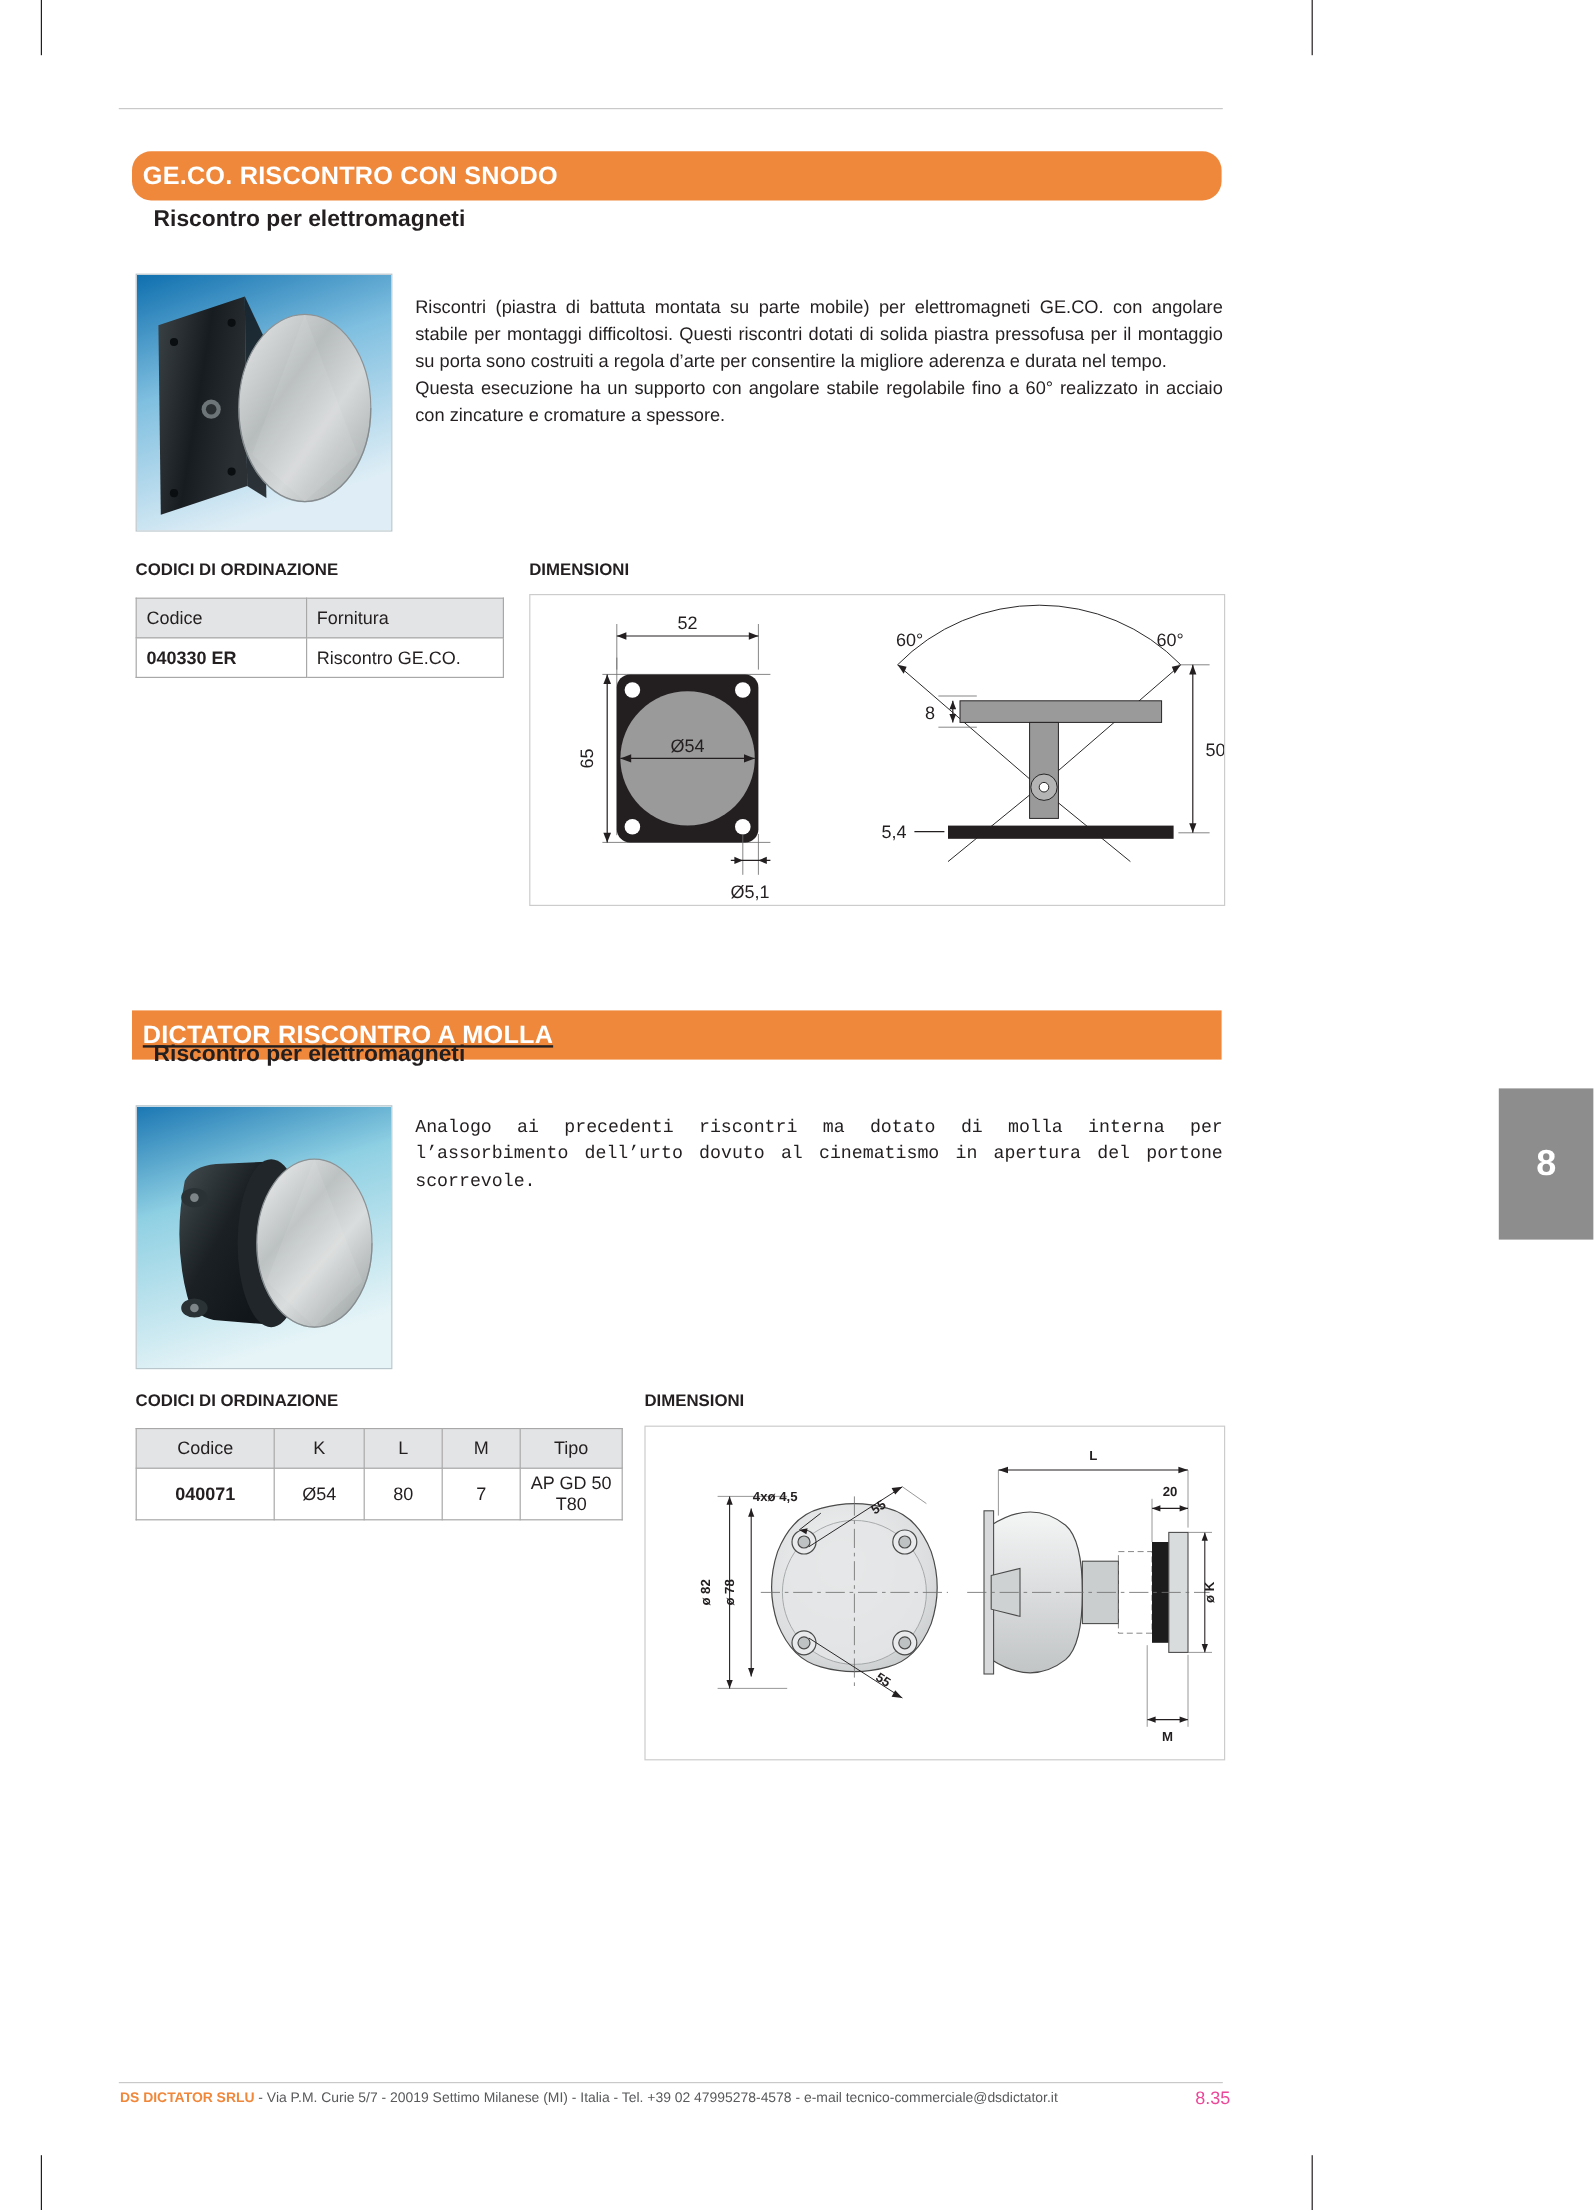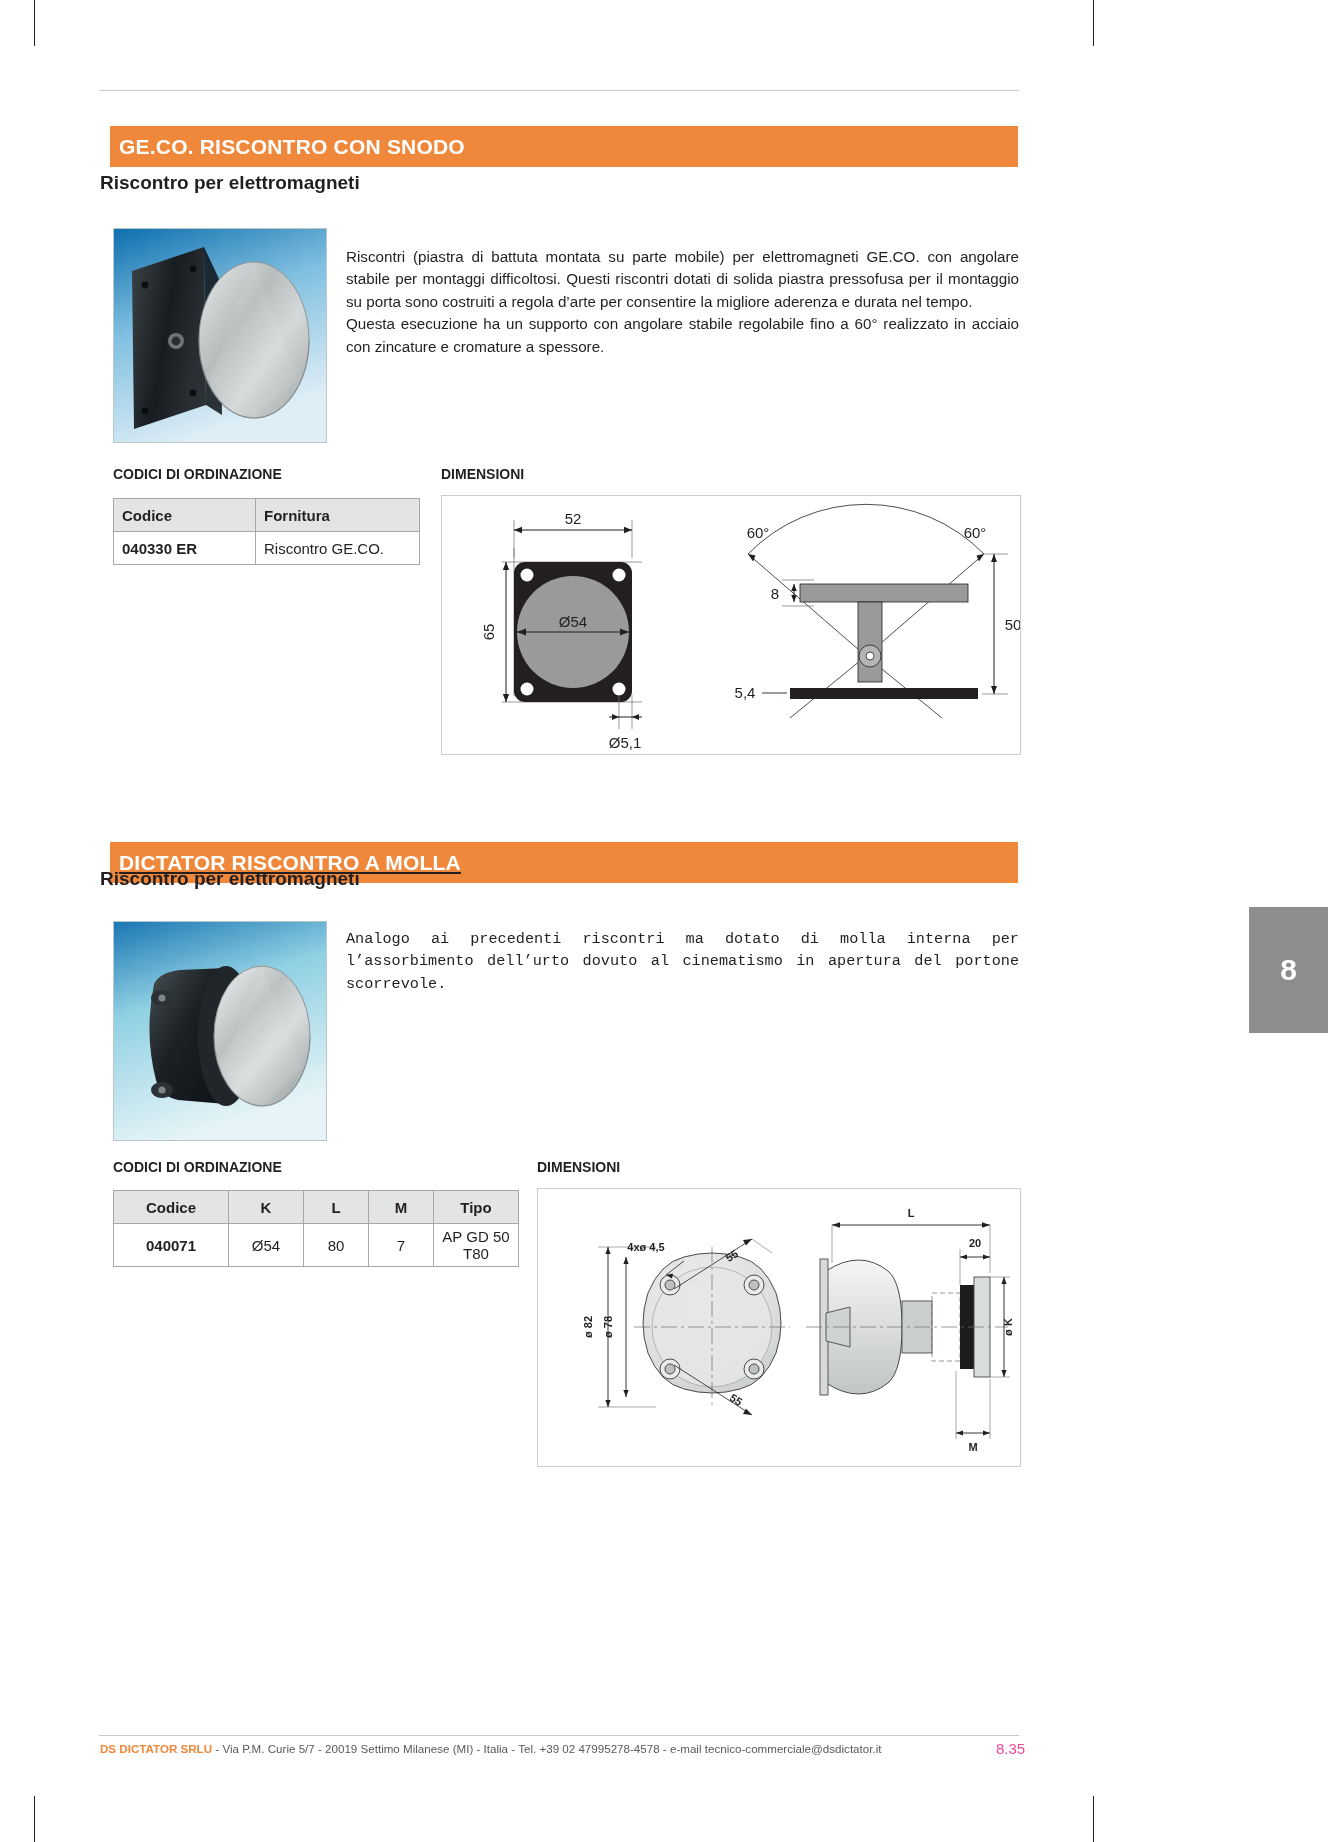--- a/index.html
+++ b/index.html
@@ -53,21 +53,21 @@
     color: #ffffff;
     font-size: 21px;
     font-weight: bold;
     letter-spacing: 0.2px;
     padding-left: 9px;
     white-space: nowrap;
   }
 
   .subtitle {
     position: absolute;
-    left: 100px;
+    left: 128px;
     font-size: 19px;
     font-weight: bold;
     color: #231f20;
     white-space: nowrap;
   }
 
   
   .photo {
     position: absolute;
     border: 1px solid #b9c6cc;
@@ -107,21 +107,21 @@
   table.codes th,
   table.codes td {
     border: 1px solid #a8a8a8;
     padding: 4px 8px;
     height: 24px;
     color: #231f20;
     font-weight: normal;
   }
   table.codes th {
     background: #e3e4e6;
-    font-weight: bold;
+    font-weight: normal;
     text-align: left;
   }
   table.codes td.code {
     font-weight: bold;
   }
   table.codes.t2 th { text-align: center; }
   table.codes.t2 td { text-align: center; }
 
   
   .dimpanel {
@@ -195,21 +195,21 @@
 
 <div class="page">
 
   <div class="crop v" style="left:34px;  top:0px;"></div>
   <div class="crop v" style="left:1093px;top:0px;"></div>
   <div class="crop v" style="left:34px;  top:1796px;"></div>
   <div class="crop v" style="left:1093px;top:1796px;"></div>
 
   <div class="top-rule"></div>
 
-  <div class="banner" style="top:126px;">
+  <div class="banner" style="top:126px;border-radius:16px;">
     <div class="banner-title">GE.CO. RISCONTRO CON SNODO</div>
   </div>
   <div class="subtitle" style="top:172px;">Riscontro per elettromagneti</div>
 
   <div class="photo" style="left:113px; top:228px; width:212px; height:213px;">
     <svg width="212" height="213" viewBox="0 0 212 213">
       <defs>
         <linearGradient id="sky1" x1="0" y1="0" x2="0.35" y2="1">
           <stop offset="0%" stop-color="#0f6fae"></stop>
           <stop offset="45%" stop-color="#7fbfe0"></stop>

